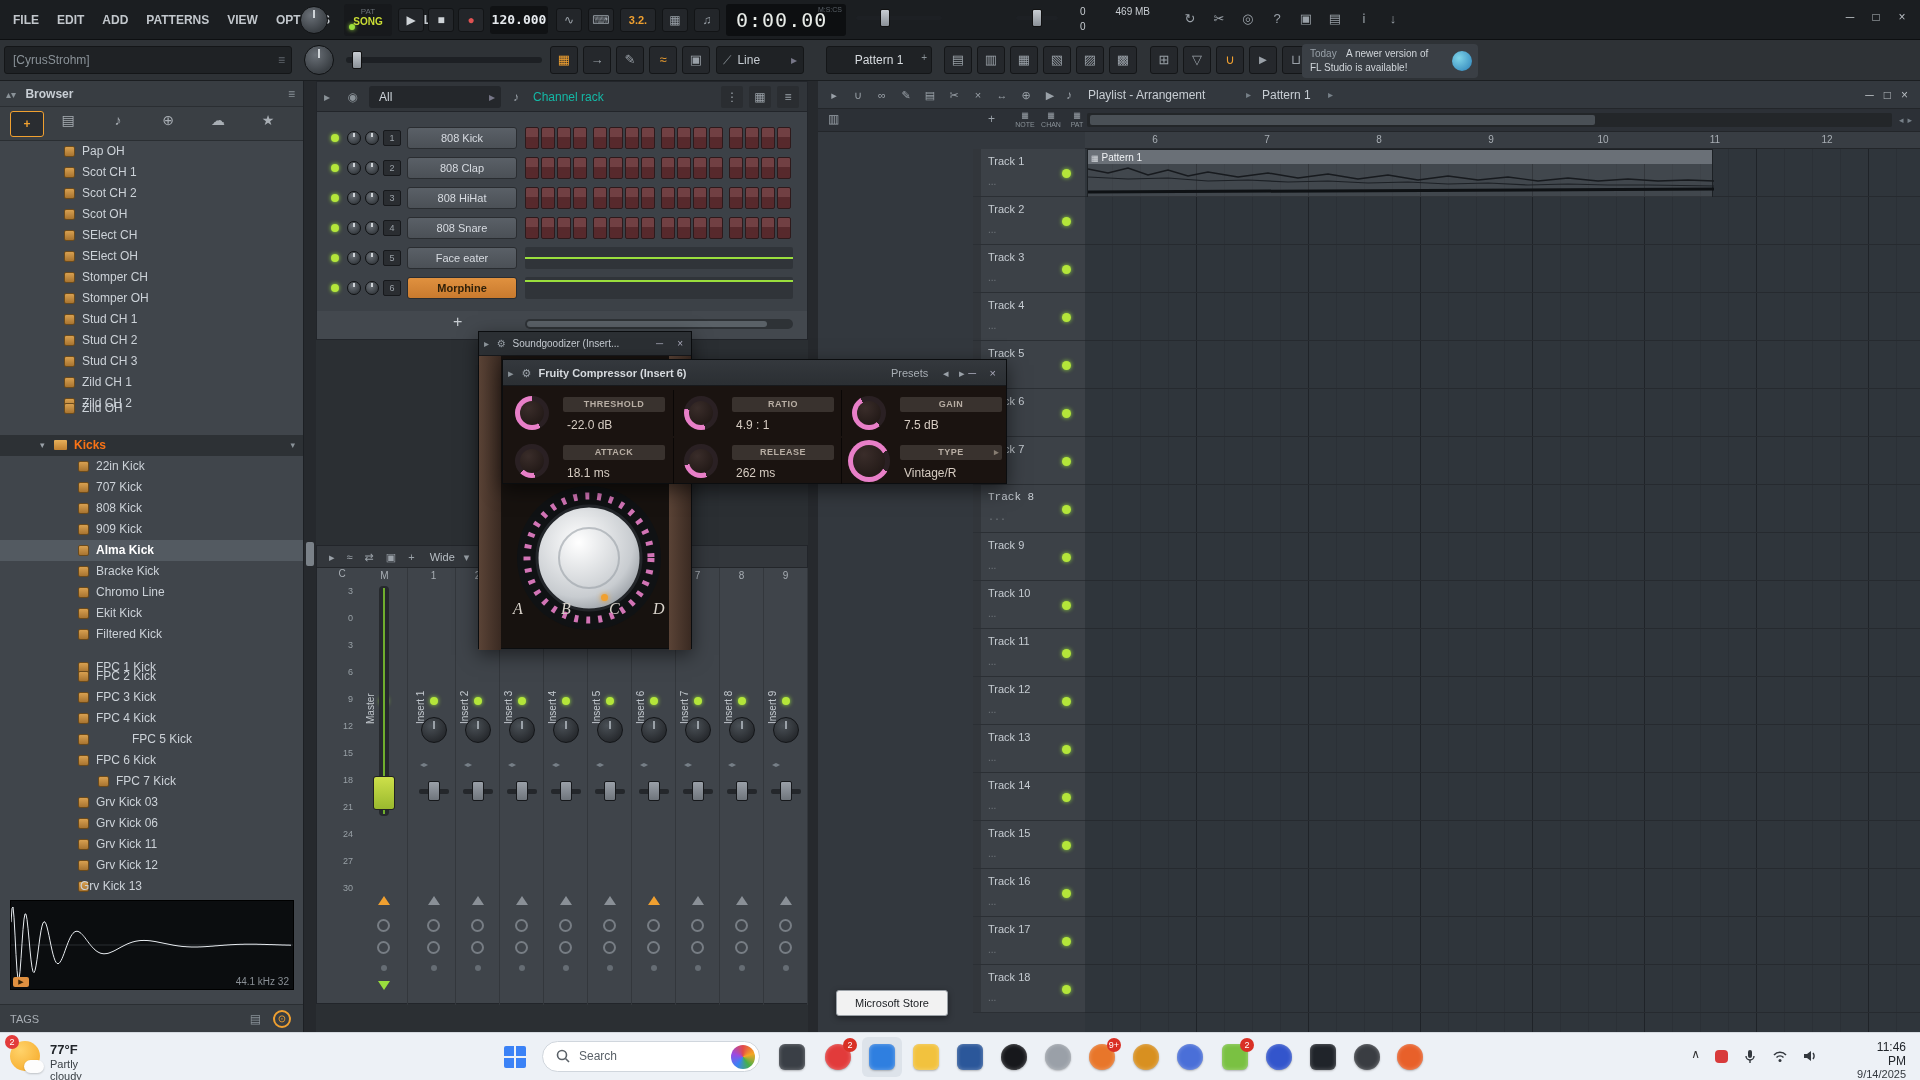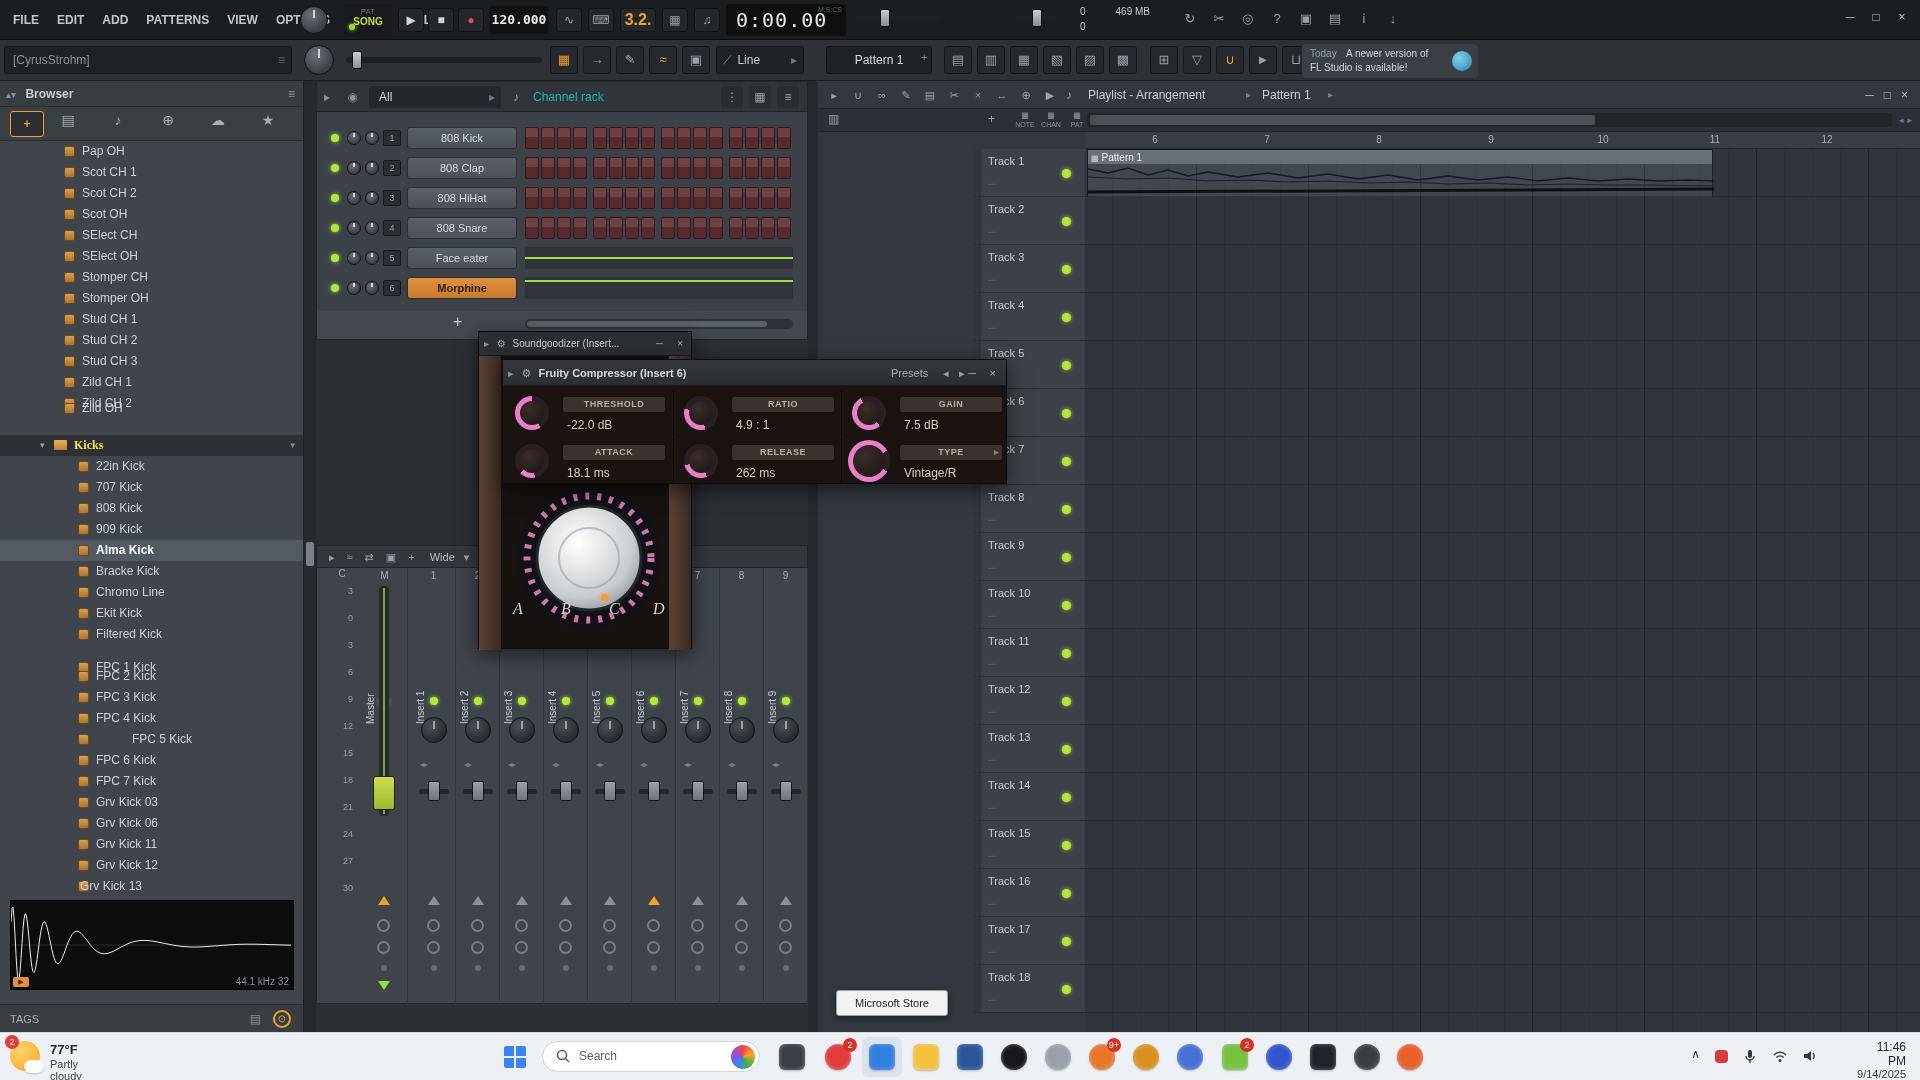--- a/index.html
+++ b/index.html
@@ -17,21 +17,21 @@
 #main-knob{left:300px;top:6px;width:28px;height:28px;}
 #song-pat{left:344px;top:4px;width:48px;height:32px;background:#17191c;border-radius:3px;text-align:center;}
 #pat-label{display:block;font-size:8px;color:#6a7077;margin-top:3px;}
 #song-label{display:block;font-size:10px;font-weight:bold;color:#cadd35;}
 #song-led{position:absolute;left:5px;bottom:6px;width:6px;height:6px;border-radius:50%;background:#9adf3d;box-shadow:0 0 4px #9adf3d;}
 .transport-btn{position:absolute;top:8px;width:26px;height:24px;background:#23262a;border:1px solid #121416;border-radius:3px;color:#cfd4d8;text-align:center;line-height:22px;font-size:12px;}
 #play-btn{left:398px;}#stop-btn{left:428px;}#rec-btn{left:458px;color:#e05252;}
 #tempo{left:490px;top:6px;width:58px;height:28px;background:#101214;border-radius:3px;color:#e6eaee;font-family:"DejaVu Sans Mono",monospace;font-size:13px;font-weight:bold;text-align:center;line-height:28px;}
 #transport-icons{position:absolute;left:556px;top:8px;display:flex;gap:6px;}
 .tbtn{width:26px;height:24px;background:#23262a;border:1px solid #121416;border-radius:3px;color:#9aa1a8;text-align:center;line-height:22px;font-size:12px;}
-.tbtn.accent{color:#f0a030;font-weight:bold;font-size:16px;width:36px;}
+.tbtn.accent{color:#f0a030;font-weight:bold;font-size:11px;width:36px;}
 #time-display{left:726px;top:4px;width:120px;height:32px;background:#0d0f11;border-radius:3px;}
 #time-value{position:absolute;left:10px;top:4px;font-family:"DejaVu Sans Mono",monospace;font-size:20px;color:#e8ece8;letter-spacing:1px;}
 #time-unit{position:absolute;right:4px;top:2px;font-size:7px;color:#5a6168;}
 .hslider{position:absolute;top:16px;height:4px;background:#1d2024;border-radius:2px;}
 #pitch-slider{left:856px;width:86px;}
 #vol-slider{left:1016px;width:42px;}
 .hhandle{position:absolute;top:-7px;width:10px;height:18px;background:linear-gradient(#c8cdd2,#8a9097);border-radius:2px;border:1px solid #111;}
 #monitor{left:1078px;top:4px;width:72px;height:32px;font-size:10px;color:#c8cdd2;}
 #poly-count{position:absolute;left:2px;top:2px;}
 #mem-count{position:absolute;right:0;top:2px;}
@@ -73,21 +73,21 @@
 #browser-plus{position:absolute;left:10px;top:4px;width:34px;height:26px;background:#2a2d31;border:1px solid #f0a030;border-radius:3px;color:#f0a030;text-align:center;line-height:24px;font-weight:bold;}
 #browser-icons{position:absolute;left:56px;top:5px;display:flex;gap:26px;color:#a8aeb4;font-size:14px;}
 #browser-icons span{width:24px;text-align:center;}
 #browser-list{position:absolute;left:0;top:60px;width:100%;height:758px;overflow:hidden;}
 .b-row{position:absolute;left:0;width:100%;height:21px;line-height:21px;color:#ccd2d8;font-size:12px;}
 .b-row .b-label{position:absolute;top:0;}
 .b-sampleicon{position:absolute;top:5px;width:11px;height:11px;border-radius:2px;background:linear-gradient(#d8a050,#a87430);border:1px solid #6a4a1c;}
 .b-sampleicon.ind1{left:64px;}
 .b-sampleicon.ind2{left:78px;}
 .b-folder{background:#2d3135;}
-.b-folder .b-label{color:#fde047;font-weight:bold;font-family:Liberation Serif, serif;}
+.b-folder .b-label{color:#f97316;font-weight:bold;}
 .b-arrow{position:absolute;left:40px;color:#9aa1a8;font-size:9px;}
 .b-foldericon{position:absolute;left:54px;top:5px;width:13px;height:10px;background:linear-gradient(#e8b05a,#c08030);border-radius:1px;}
 .b-dd{position:absolute;right:8px;color:#8a9298;font-size:9px;}
 .b-selected{background:#535a61;}
 .b-selected .b-label{color:#ffffff;font-weight:bold;}
 #browser-wave{position:absolute;left:10px;top:819px;width:284px;height:90px;background:#0b0d0f;border:1px solid #000;}
 #wave-info{position:absolute;right:4px;bottom:2px;font-size:10px;color:#8a9096;}
 #wave-play{position:absolute;left:2px;bottom:2px;width:16px;height:10px;background:#e09040;border-radius:2px;color:#3a2508;font-size:7px;line-height:10px;text-align:center;}
 #tags-bar{position:absolute;left:0;top:923px;width:100%;height:28px;background:#383d42;border-top:1px solid #2a2e32;line-height:28px;}
 #tags-label{padding-left:10px;color:#a8aeb4;font-size:11px;}
@@ -500,21 +500,21 @@
           <span class="b-label" style="left: 96px;">FPC 4 Kick</span>
         </div>
         <div class="b-row" style="top: 588px;">
           <span class="b-sampleicon ind2"></span>
           <span class="b-label" style="left: 96px; margin-left: 36px;">FPC 5 Kick</span>
         </div>
         <div class="b-row" style="top: 609px;">
           <span class="b-sampleicon ind2"></span>
           <span class="b-label" style="left: 96px;">FPC 6 Kick</span>
         </div>
-        <div class="b-row" style="top: 630px;">
+        <div class="b-row" style="top: 630px; margin-left: 20px;">
           <span class="b-sampleicon ind2"></span>
           <span class="b-label" style="left: 96px;">FPC 7 Kick</span>
         </div>
         <div class="b-row" style="top: 651px;">
           <span class="b-sampleicon ind2"></span>
           <span class="b-label" style="left: 96px;">Grv Kick 03</span>
         </div>
         <div class="b-row" style="top: 672px;">
           <span class="b-sampleicon ind2"></span>
           <span class="b-label" style="left: 96px;">Grv Kick 06</span>
@@ -954,21 +954,21 @@
           <span class="tname">Track 6</span>
           <span class="tsub">...</span>
           <span class="tled"></span>
         </div>
         <div class="pl-trackhd" style="top: 288px;">
           <span class="grip"></span>
           <span class="tname">Track 7</span>
           <span class="tsub">...</span>
           <span class="tled"></span>
         </div>
-        <div class="pl-trackhd" style="top: 336px;">
+        <div class="pl-trackhd" style="top: 336px; font-family: Liberation Mono, monospace;">
           <span class="grip"></span>
           <span class="tname">Track 8</span>
           <span class="tsub">...</span>
           <span class="tled"></span>
         </div>
         <div class="pl-trackhd" style="top: 384px;">
           <span class="grip"></span>
           <span class="tname">Track 9</span>
           <span class="tsub">...</span>
           <span class="tled"></span>

